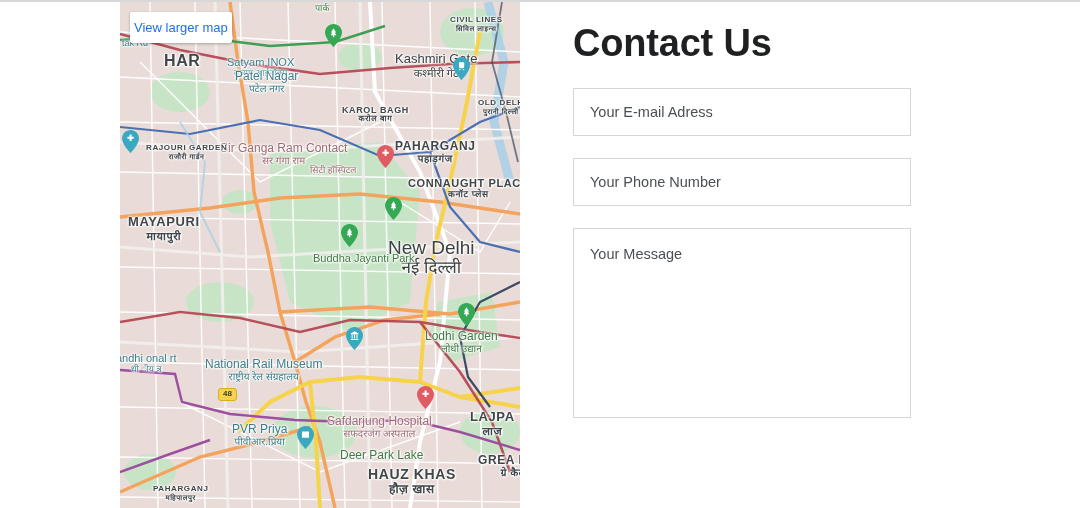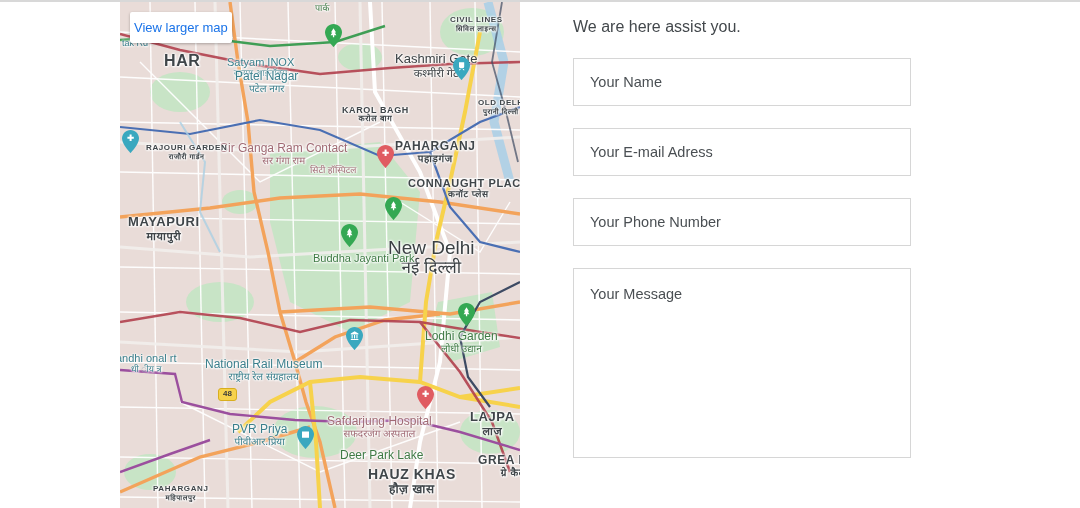--- a/index.html
+++ b/index.html
@@ -254,25 +254,22 @@
       </div>
 
     <div id="map-shield">
         <div class="shield" style="left: 98px; top: 386px;">48</div>
       </div>
 
     <div class="view-larger">View larger map</div>
   </div>
 
   <div class="contact">
-    <p class="subtitle">We are here assist you.</p>
-
-    <div class="field">
-      <input type="text" value="" placeholder="Your Name" style="">
-    </div>
+    <h1>Contact Us</h1>
+
 
     <div class="field">
       <input type="text" value="" placeholder="Your E-mail Adress" style="">
     </div>
 
     <div class="field">
       <input type="text" value="" placeholder="Your Phone Number" style="">
     </div>
 
     <div class="field msg">

